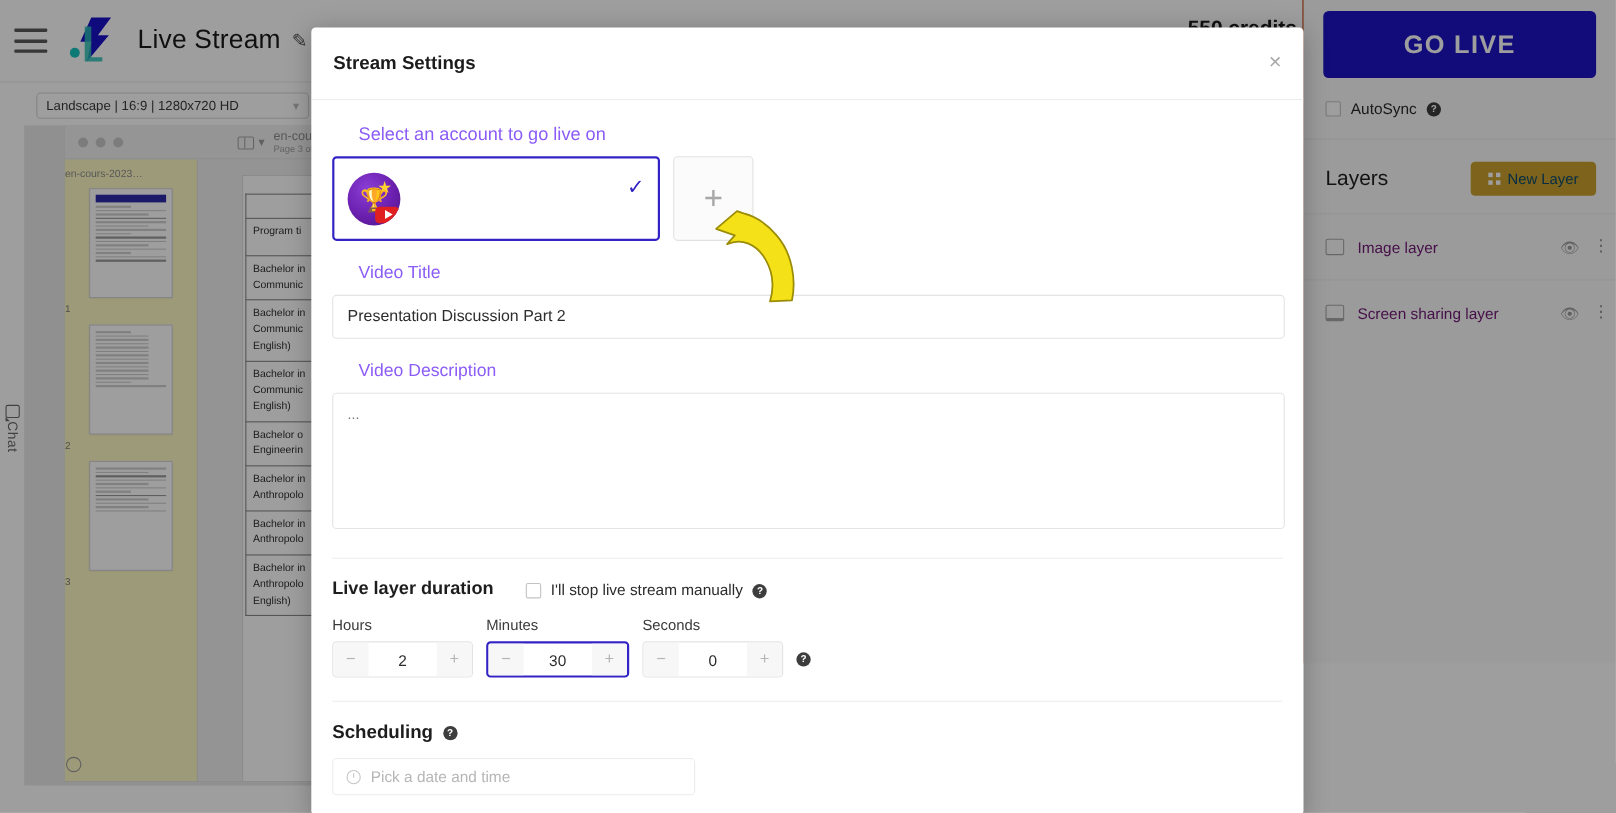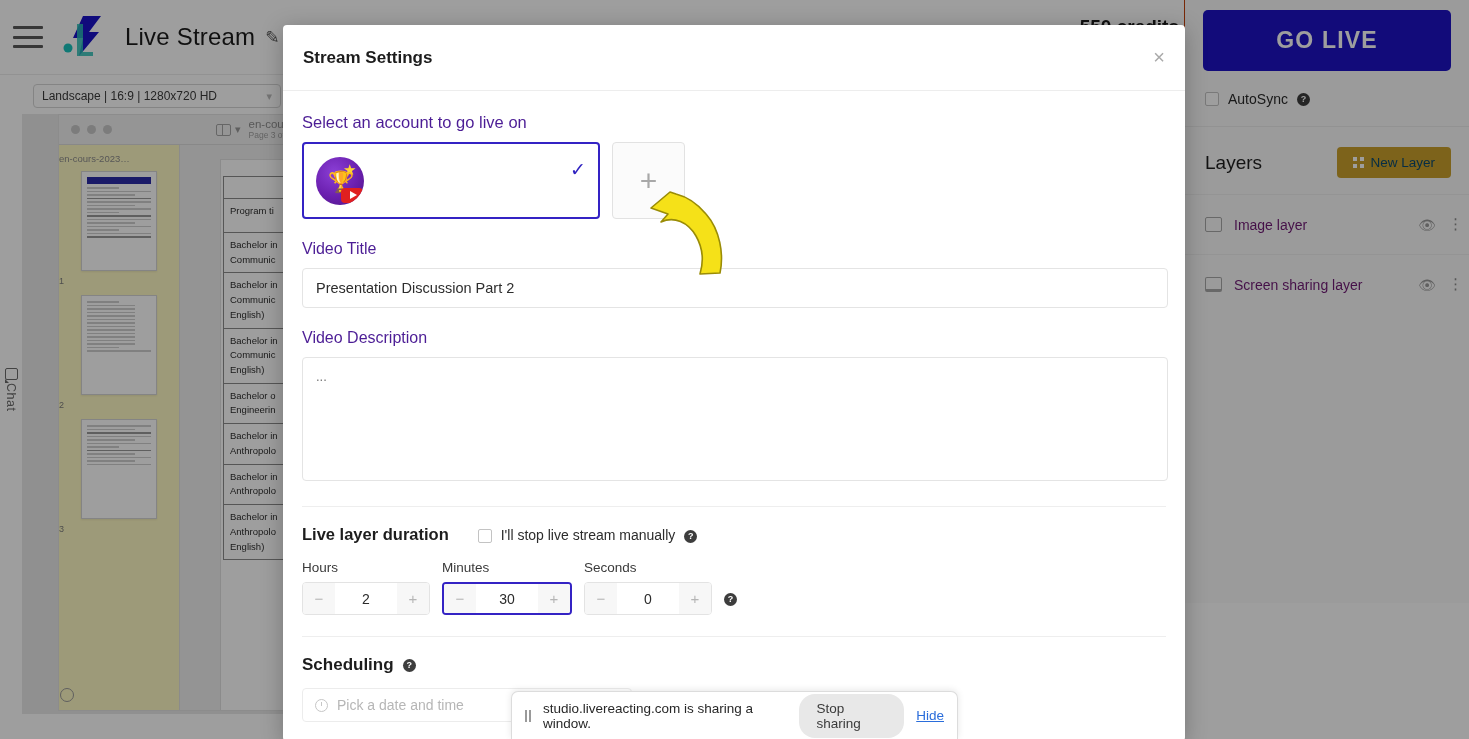--- a/index.html
+++ b/index.html
@@ -146,21 +146,21 @@
     position: absolute; left: 283px; top: 25px; width: 902px; height: 716px;
     background: #fff; border-radius: 4px; box-shadow: 0 4px 22px rgba(0,0,0,.25);
     overflow: hidden;
   }
   .modal-head { height: 66px; border-bottom: 1px solid #ededed; display: flex;
     align-items: center; padding: 0 20px; }
   .modal-head .mtitle { font-size: 17px; font-weight: bold; color: #1c1c1c; }
   .modal-head .close { margin-left: auto; color: #a9a9a9; font-size: 20px; cursor: pointer; }
   .modal-body { padding: 22px 19px 0 19px; }
 
-  .flabel { font-size: 16.5px; color: #4c1d95; margin-bottom: 10px; }
+  .flabel { font-size: 16.5px; color: #8b5cf6; margin-bottom: 10px; margin-left: 24px; }
   .flabel.small { font-size: 16px; }
 
   .acct-row { display: flex; gap: 12px; }
   .acct-card {
     width: 298px; height: 77px; border: 2px solid #3423c4; border-radius: 4px;
     display: flex; align-items: center; padding: 0 12px; gap: 13px; background: #fff;
     cursor: pointer;
   }
   .avatar { width: 48px; height: 48px; border-radius: 50%; flex: none; position: relative;
     background: radial-gradient(circle at 38% 32%, #8b3fd6 0%, #6a1fae 55%, #4b1380 100%);
@@ -539,23 +539,14 @@
     </div>
   </div>
 
   <div class="arrow-ann">
     <svg width="80" height="100" viewBox="0 0 80 100">
       <path d="M22 16 L3 32 L20 38 L13 46 C26 40 40 46 48 60 C56 74 55 88 52 98
                L72 97 C76 78 72 54 58 38 C48 26 36 20 28 18 Z" fill="#f5e118" stroke="#9a8c06" stroke-width="1.6" stroke-linejoin="round"></path>
     </svg>
   </div>
 
-  <div class="sharebar">
-    <span class="pausebars">
-        <i></i>
-        <i></i>
-      </span>
-    <span class="smsg">studio.livereacting.com is sharing a window.</span>
-    <span class="stopbtn">Stop sharing</span>
-    <span class="hidebtn">Hide</span>
-  </div>
 
 </div>
 
 </body></html>

